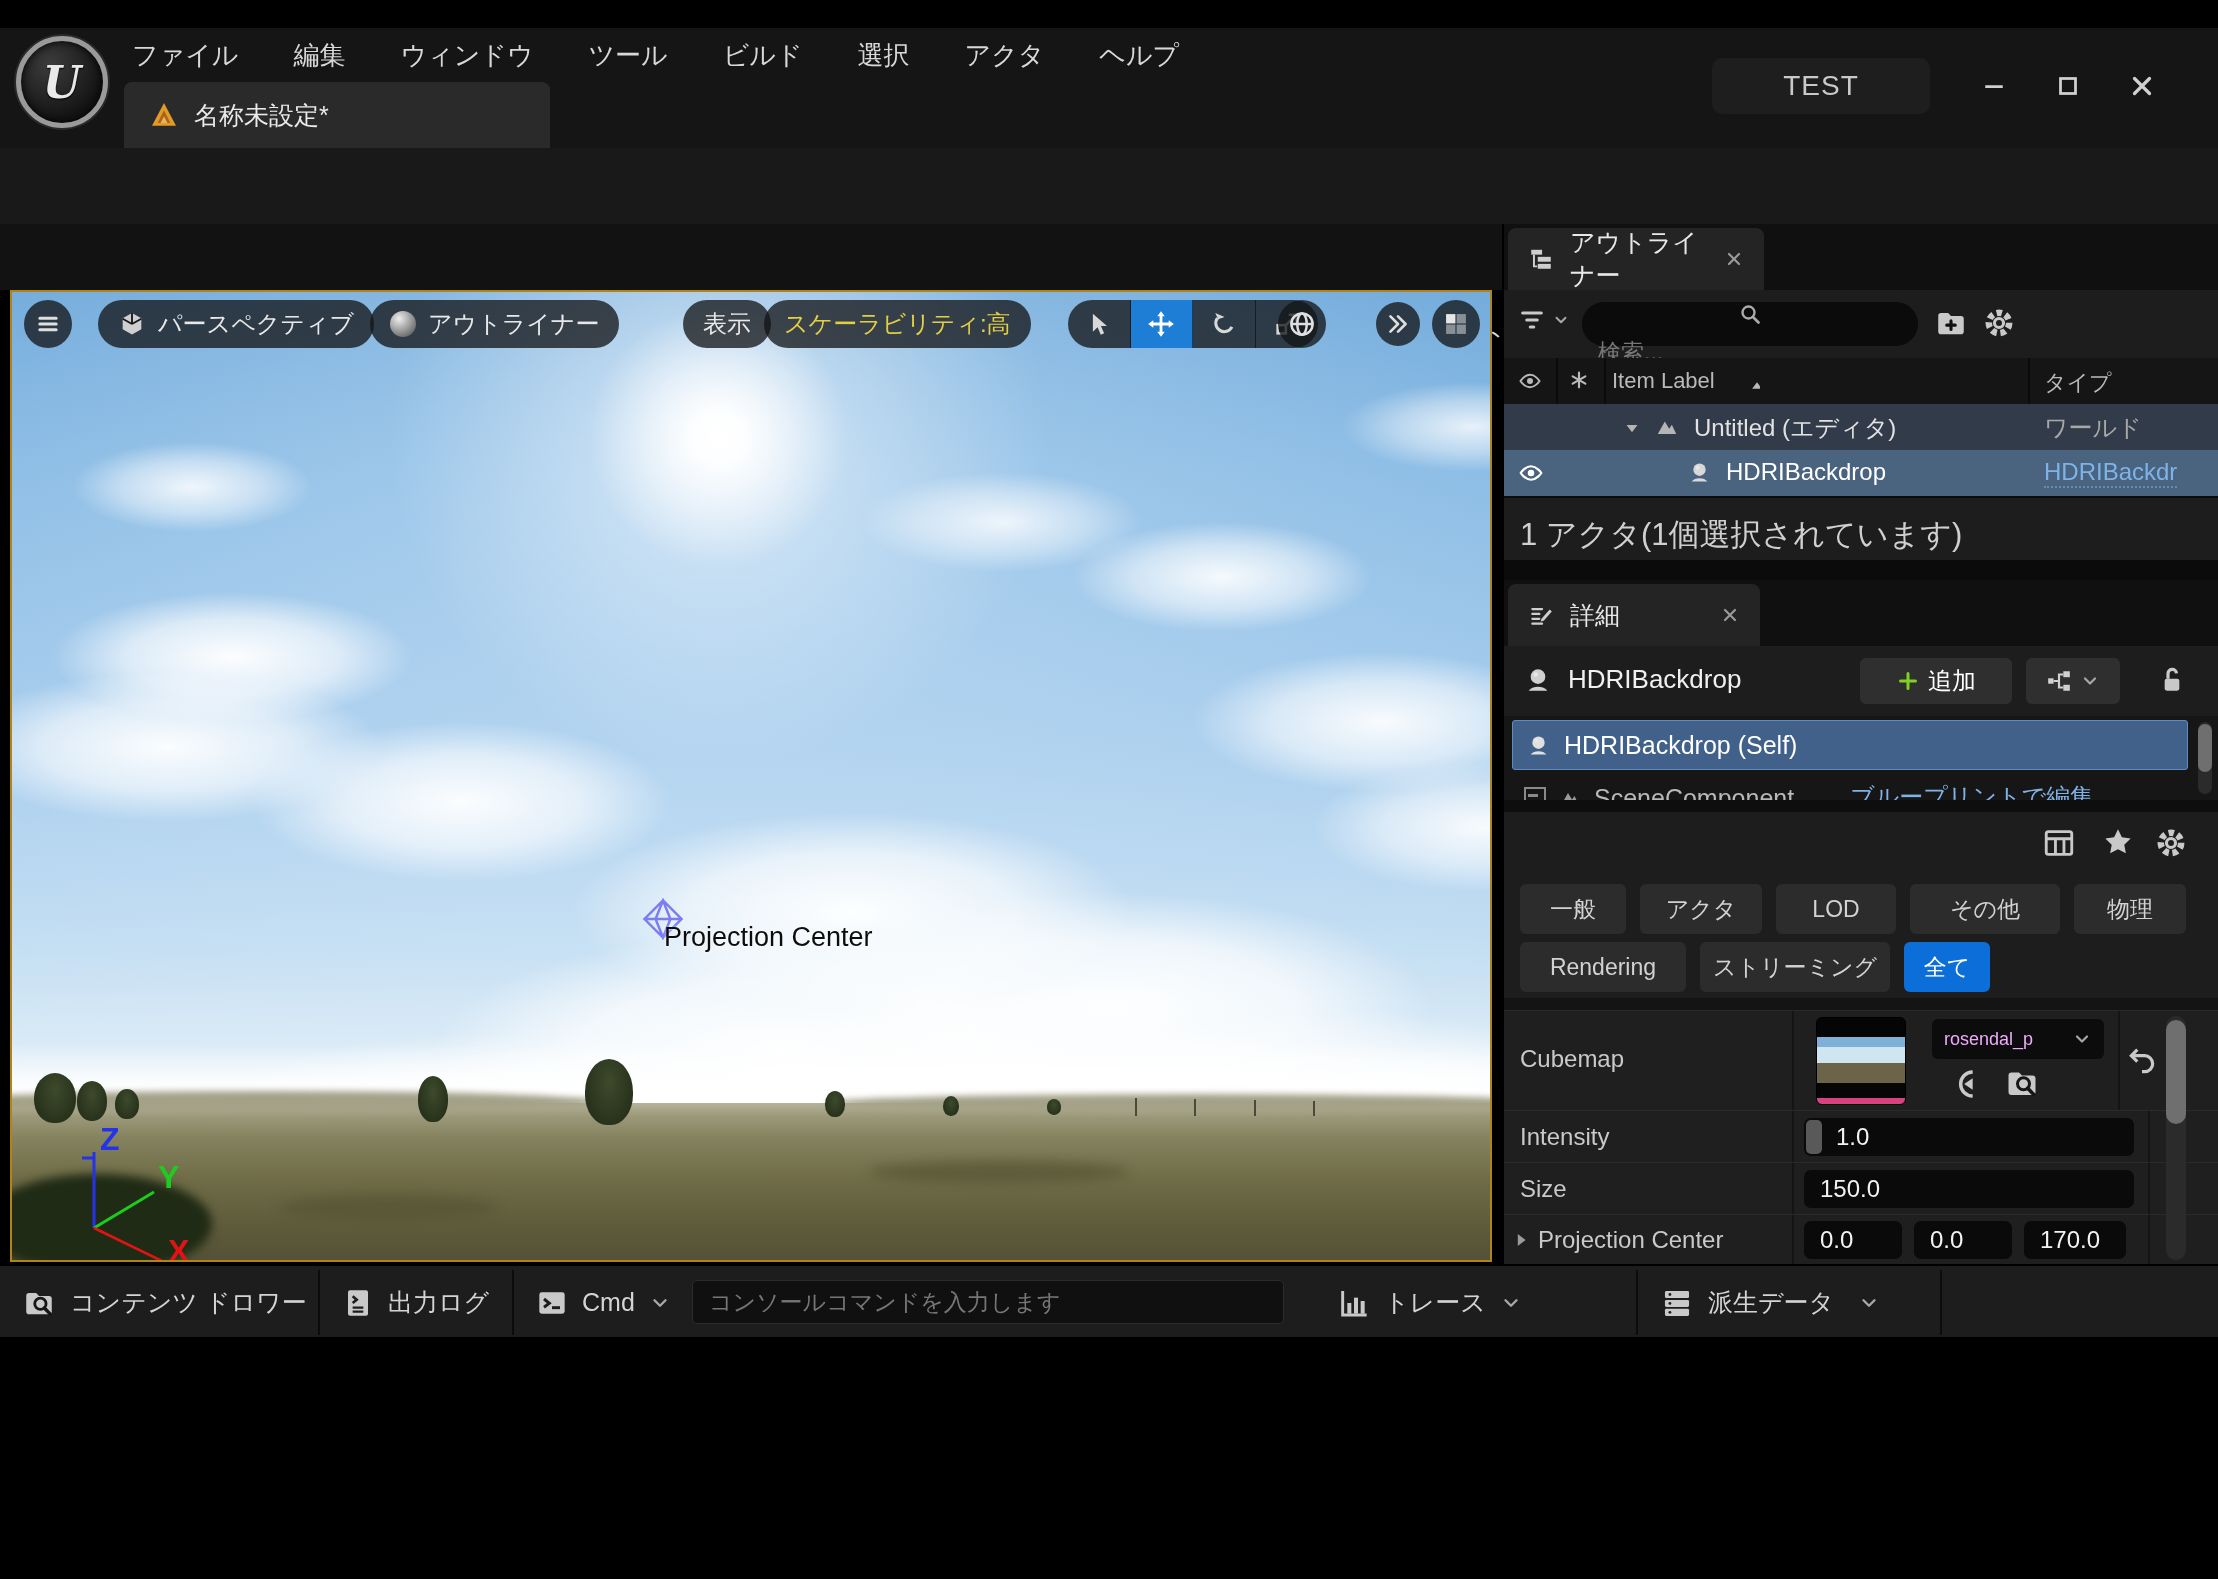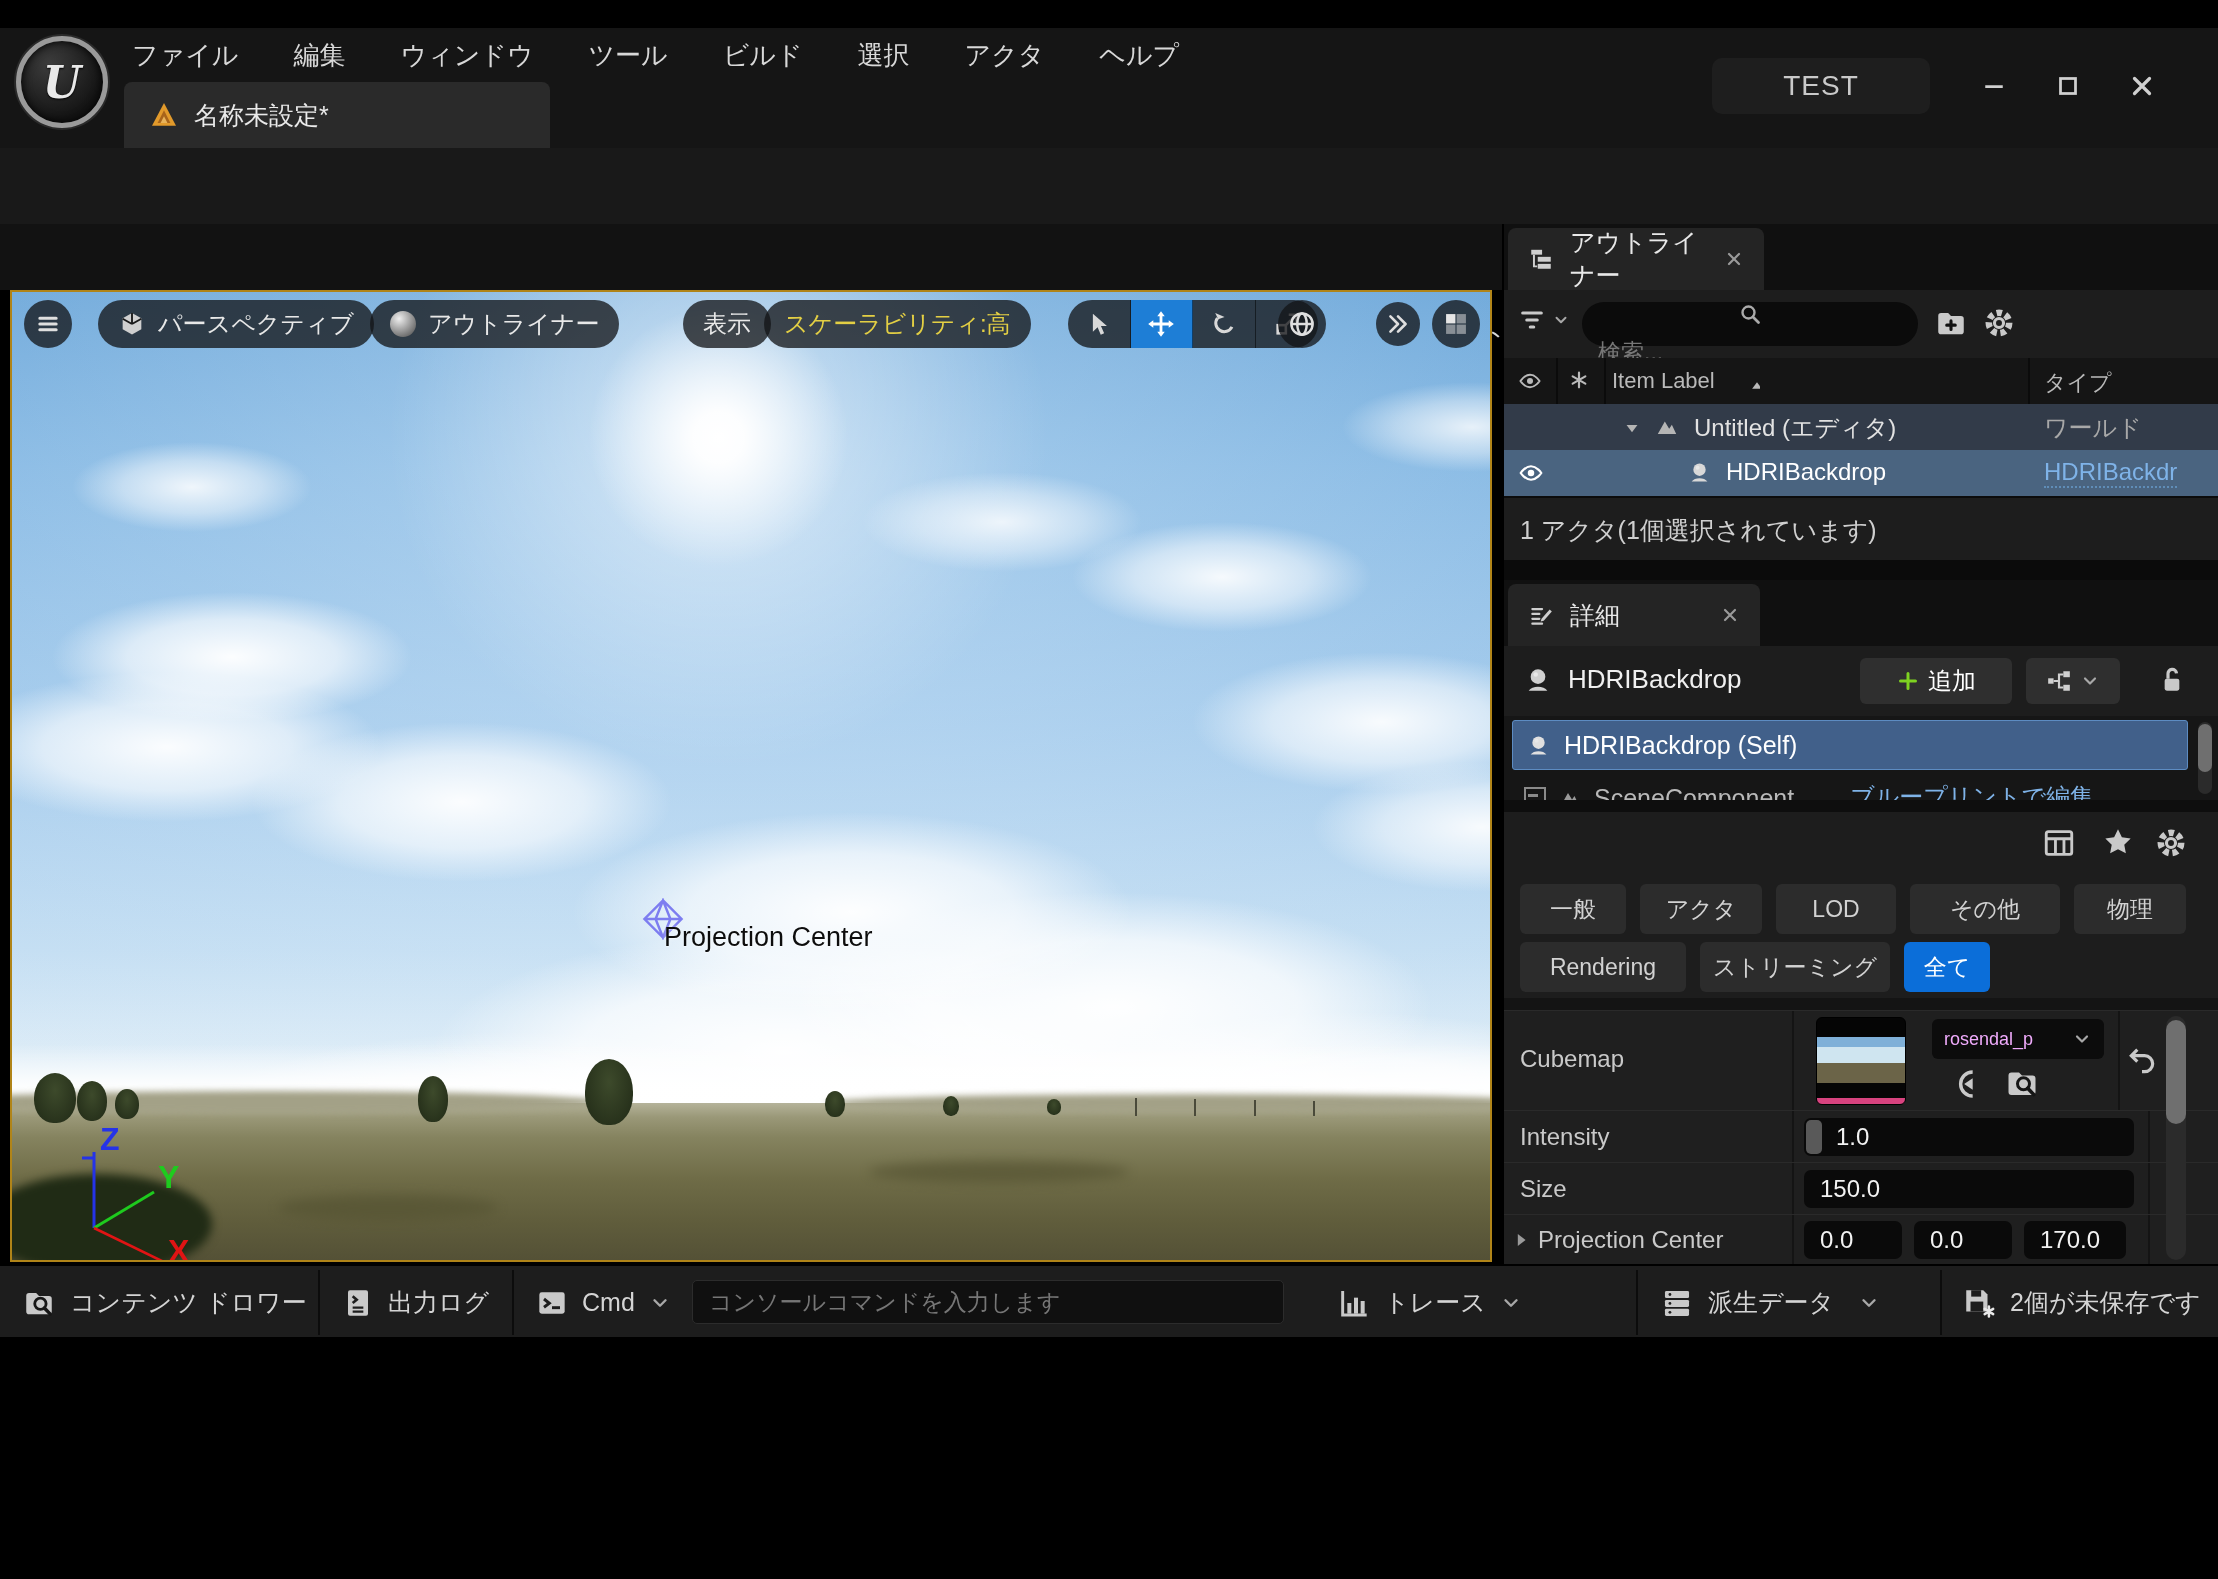--- a/index.html
+++ b/index.html
@@ -705,21 +705,21 @@
     <svg class="ic abs" style="left:14px;top:10px;color:#fff" width="26" height="26">
         <use href="#s-eye"></use>
       </svg>
     <svg class="ic abs" style="left:182px;top:9px;color:#d8d8d8" width="27" height="27">
         <use href="#s-cam"></use>
       </svg>
     <span class="abs" style="left:222px;top:8px">HDRIBackdrop</span>
     <span class="abs link" style="left:540px;top:8px">HDRIBackdr</span>
   </div>
   <div class="rowline" style="top:272px;height:64px;background:#1d1d1d;border-top:2px solid #0c0c0c;">
-    <span class="abs" style="left:16px;top:16px;font-size:25px;color:#cfcfcf">1 アクタ(1個選択されています)</span>
+    <span class="abs" style="left:16px;top:16px;font-size:31px;color:#cfcfcf">1 アクタ(1個選択されています)</span>
   </div>
   <div class="rowline" style="top:336px;height:20px;background:#0b0b0b;"></div>
 
   <div class="rtabbar" style="top:356px">
     <div class="rtab" style="width:252px">
       <svg class="ic" width="26" height="26" style="color:#cfcfcf">
           <use href="#s-details"></use>
         </svg>
       <span>詳細</span>
       <svg class="ic" width="20" height="20" style="margin-left:auto;color:#9a9a9a">
@@ -929,24 +929,18 @@
   <button class="sbtn" style="left:1660px">
     <svg class="ic" width="34" height="34" style="color:#c9c9c9">
         <use href="#s-server"></use>
       </svg>
     <span>派生データ</span>
     <svg class="ic chev" width="22" height="22" style="margin-left:10px">
         <use href="#s-chev"></use>
       </svg>
   </button>
   <div class="ssep" style="left:1940px"></div>
-  <button class="sbtn" style="left:1962px">
-    <svg class="ic" width="34" height="34" style="color:#c9c9c9">
-        <use href="#s-saveast"></use>
-      </svg>
-    <span>2個が未保存です</span>
-  </button>
 </div>
 
 <div class="abs" id="footer">
   
   
 </div>
 
 </body></html>

